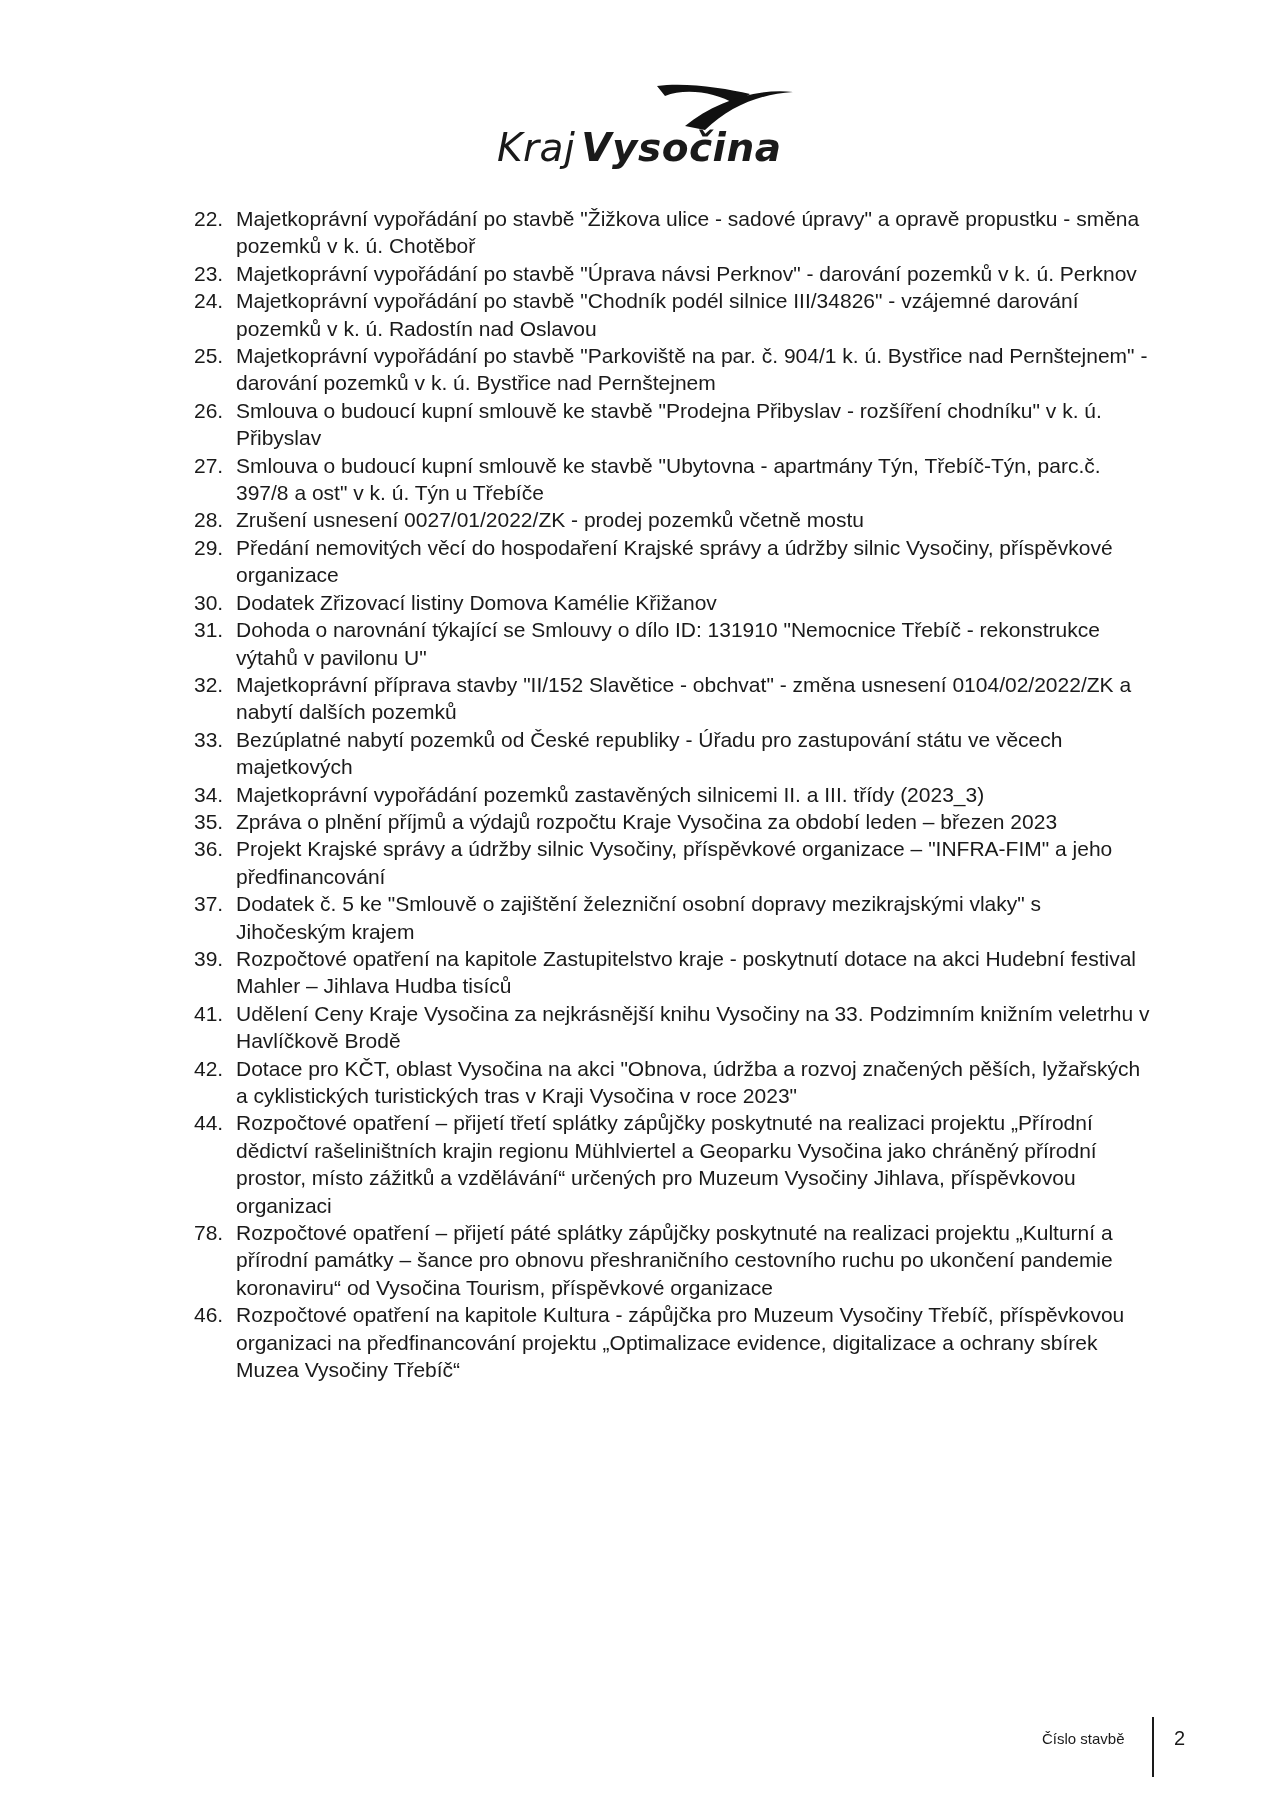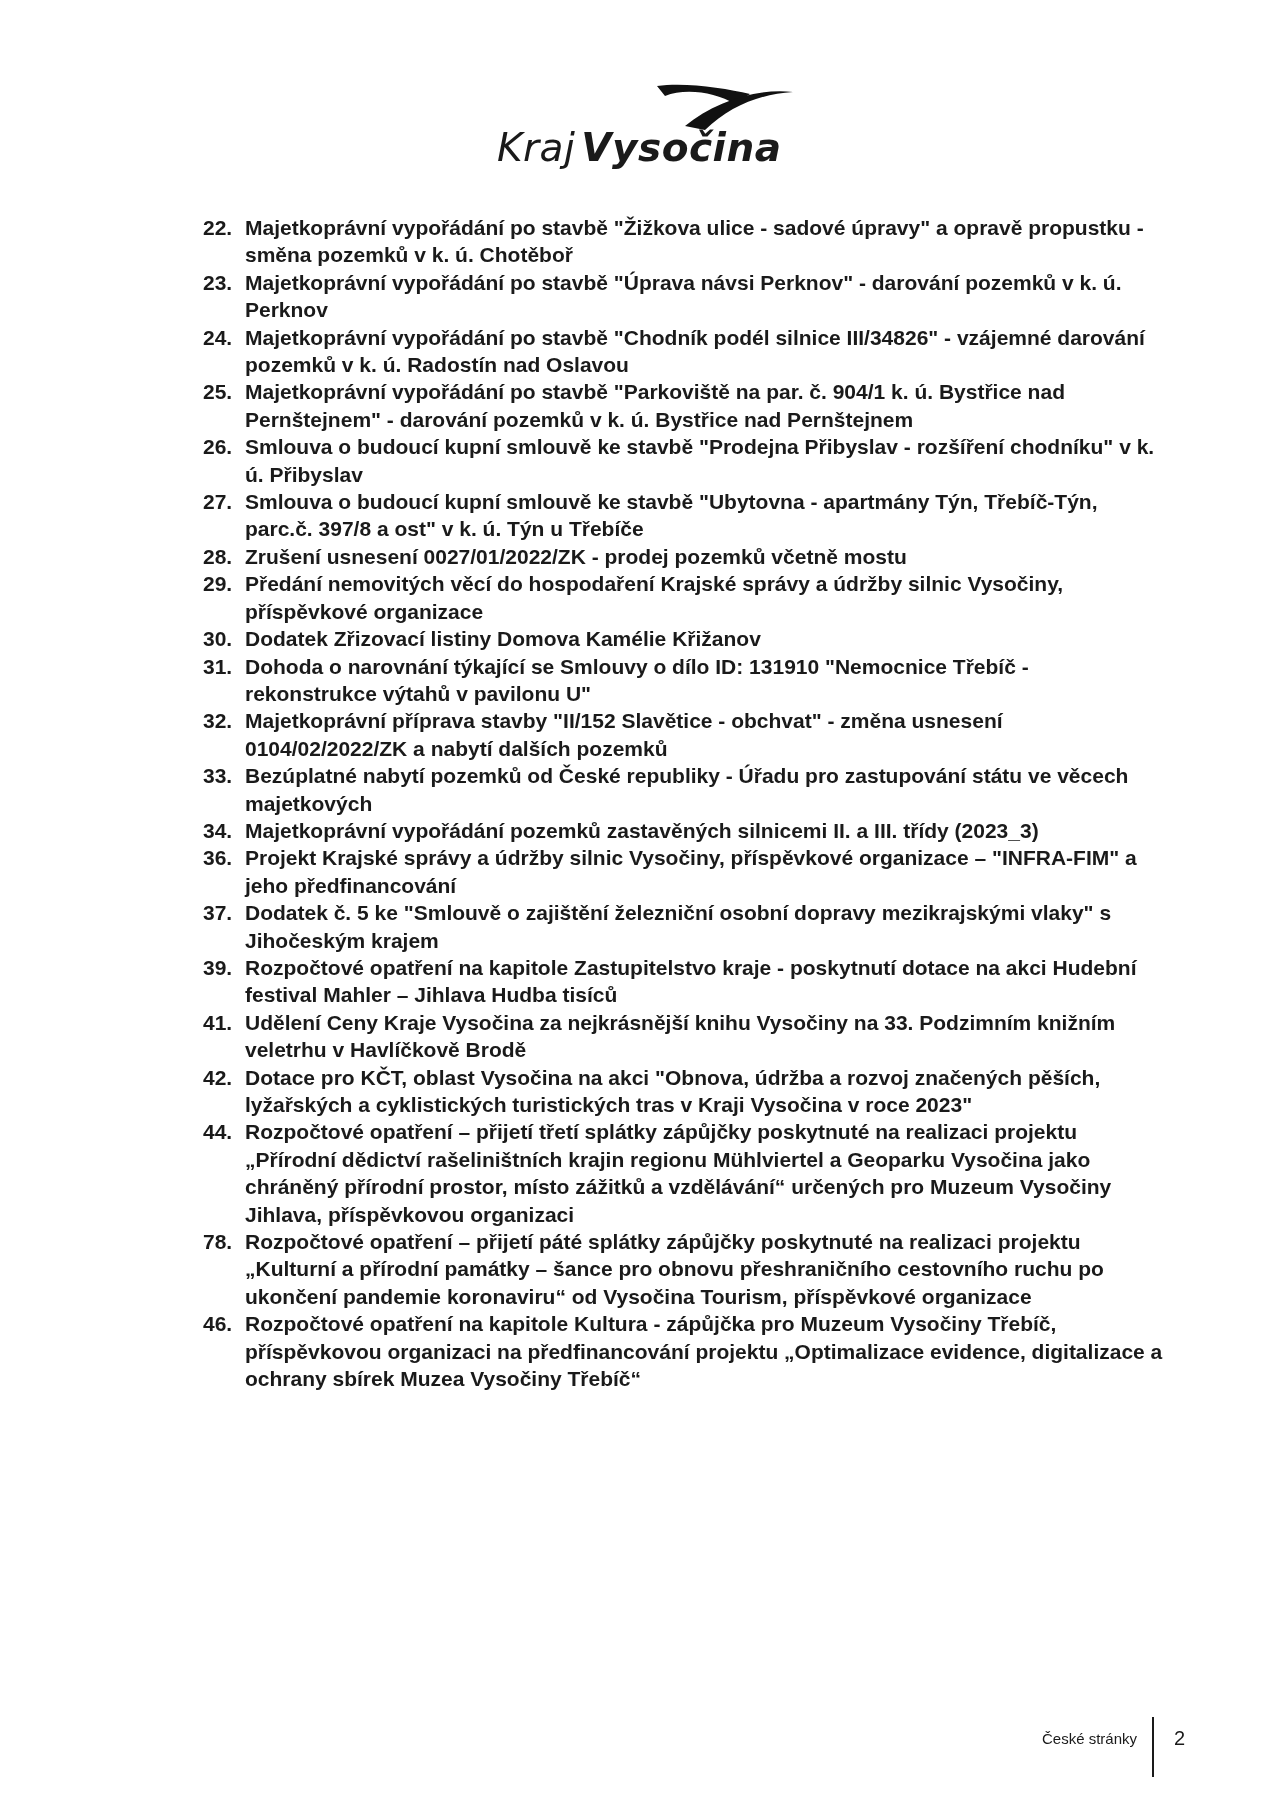--- a/index.html
+++ b/index.html
@@ -3,21 +3,21 @@
   <meta charset="utf-8">
   <style>
     html, body { margin: 0; padding: 0; background: #ffffff; }
     body { width: 1280px; height: 1813px; position: relative; overflow: hidden;
       font-family: "Liberation Sans", sans-serif; color: #1a1a1a; }
     .logo { position: absolute; left: 497px; top: 80px; width: 300px; height: 100px; }
     .logo svg { position: absolute; left: 158px; top: 2px; }
     .logo-text { position: absolute; left: 0; top: 40px; font-size: 39px; line-height: 56px; white-space: nowrap; letter-spacing: 0.5px; }
     .logo-kraj { font-family: "DejaVu Sans", sans-serif; font-style: italic; font-weight: normal; }
     .logo-vys { font-family: "DejaVu Sans", sans-serif; font-weight: bold; font-style: italic; margin-left: 6px; }
-    .items { position: absolute; left: 190px; top: 201px; width: 960px; margin: 13px; padding: 0; list-style: none; font-weight: bold; }
+    .items { position: absolute; left: 190px; top: 201px; width: 960px; margin: 4px; padding: 0; list-style: none; }
     .item { display: flex; font-size: 21px; line-height: 27.4px; }
     .item-num { width: 42px; flex: none; text-align: left; }
     .item-text { flex: 1; }
     .footer-label { position: absolute; left: 1042px; top: 1730px; font-size: 15px; }
     .footer-divider { position: absolute; left: 1152px; top: 1717px; width: 2px; height: 60px; background: #1a1a1a; }
     .footer-page { position: absolute; left: 1174px; top: 1727px; font-size: 20px; }
   </style>
 </head>
 <body>
 
@@ -78,20 +78,24 @@
     </li>
     <li class="item">
       <span class="item-num">33.</span>
       <span class="item-text">Bezúplatné nabytí pozemků od České republiky - Úřadu pro zastupování státu ve věcech majetkových</span>
     </li>
     <li class="item">
       <span class="item-num">34.</span>
       <span class="item-text">Majetkoprávní vypořádání pozemků zastavěných silnicemi II. a III. třídy (2023_3)</span>
     </li>
     <li class="item">
+      <span class="item-num">35.</span>
+      <span class="item-text">Zpráva o plnění příjmů a výdajů rozpočtu Kraje Vysočina za období leden – březen 2023</span>
+    </li>
+    <li class="item">
       <span class="item-num">36.</span>
       <span class="item-text">Projekt Krajské správy a údržby silnic Vysočiny, příspěvkové organizace – "INFRA-FIM" a jeho předfinancování</span>
     </li>
     <li class="item">
       <span class="item-num">37.</span>
       <span class="item-text">Dodatek č. 5 ke "Smlouvě o zajištění železniční osobní dopravy mezikrajskými vlaky" s Jihočeským krajem</span>
     </li>
     <li class="item">
       <span class="item-num">39.</span>
       <span class="item-text">Rozpočtové opatření na kapitole Zastupitelstvo kraje - poskytnutí dotace na akci Hudební festival Mahler – Jihlava Hudba tisíců</span>
@@ -111,15 +115,15 @@
     <li class="item">
       <span class="item-num">78.</span>
       <span class="item-text">Rozpočtové opatření – přijetí páté splátky zápůjčky poskytnuté na realizaci projektu „Kulturní a přírodní památky – šance pro obnovu přeshraničního cestovního ruchu po ukončení pandemie koronaviru“ od Vysočina Tourism, příspěvkové organizace</span>
     </li>
     <li class="item">
       <span class="item-num">46.</span>
       <span class="item-text">Rozpočtové opatření na kapitole Kultura - zápůjčka pro Muzeum Vysočiny Třebíč, příspěvkovou organizaci na předfinancování projektu „Optimalizace evidence, digitalizace a ochrany sbírek Muzea Vysočiny Třebíč“</span>
     </li>
   </ul>
 
-<div class="footer-label">České stránky</div>
+<div class="footer-label">Číslo stavbě</div>
 <div class="footer-divider"></div>
 <div class="footer-page">2</div>
 
 </body></html>

